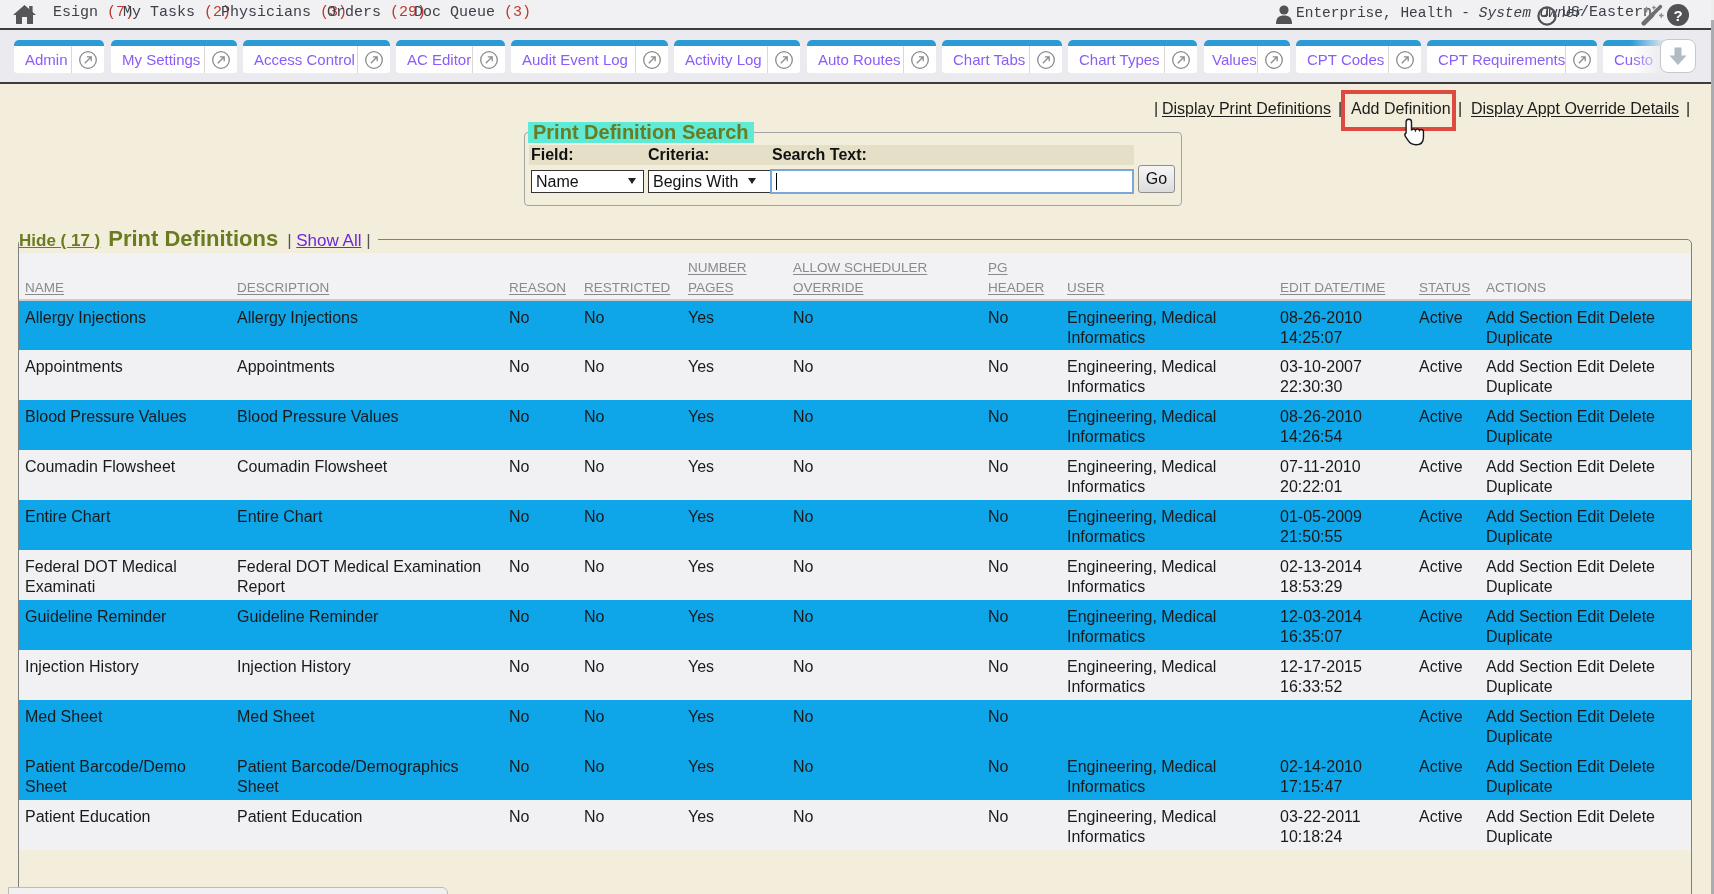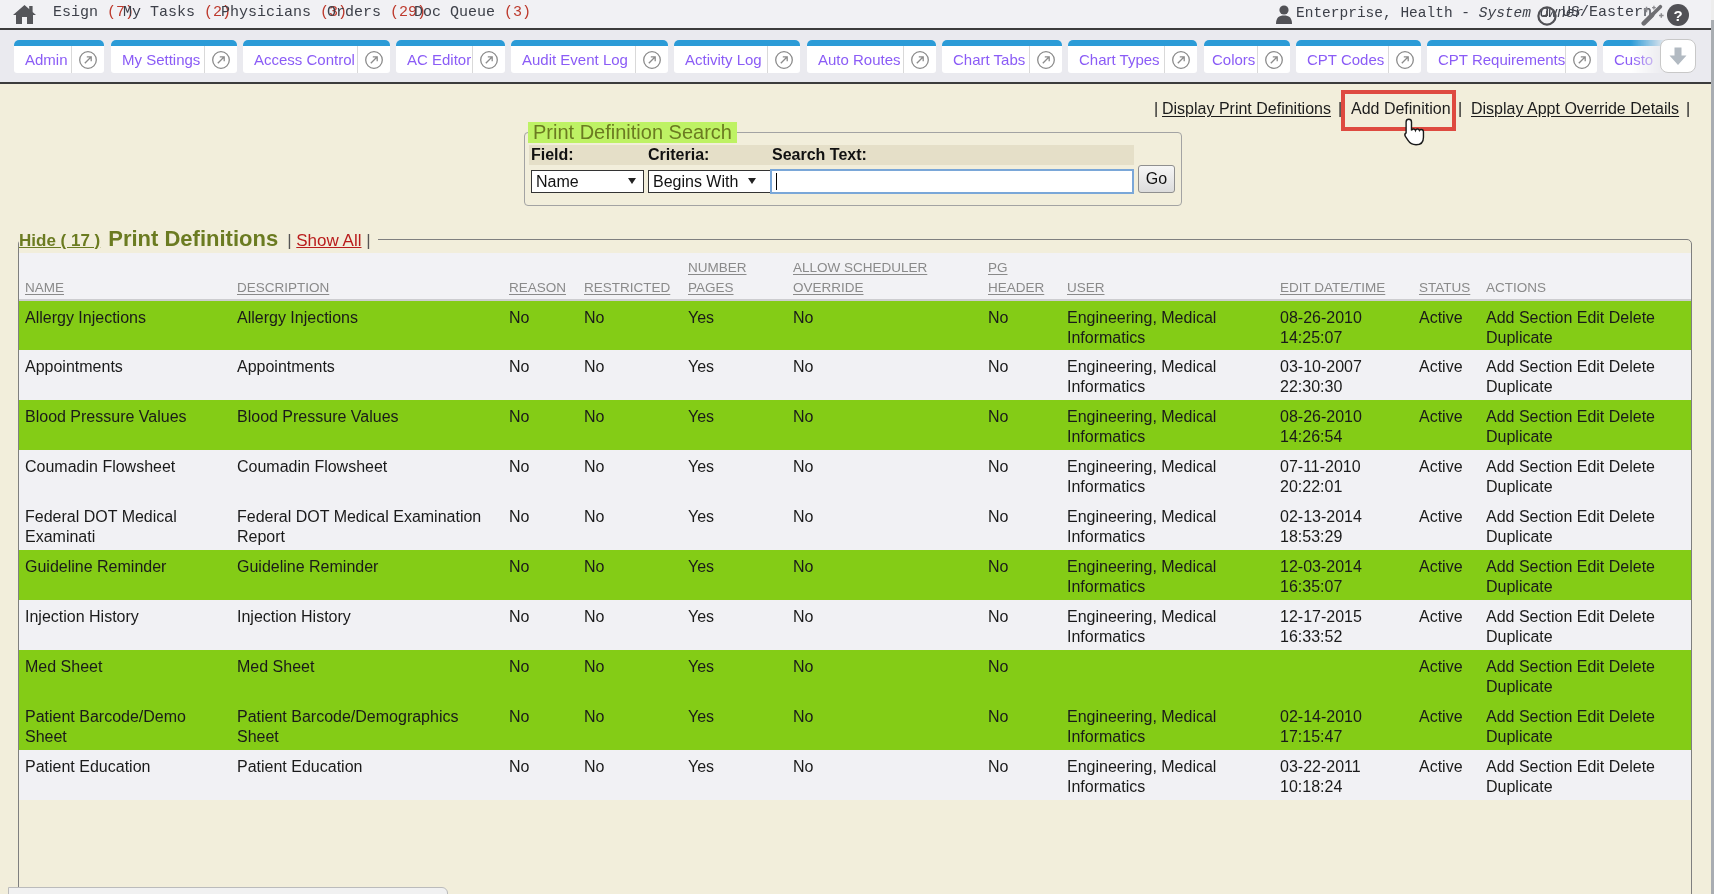--- a/index.html
+++ b/index.html
@@ -15,41 +15,41 @@
 .tab .lbl { flex:1; font-size:15px; color:#8b5cf6; padding-left:11px; white-space:nowrap; }
 .tab .ico { width:33px; height:27px; border-left:1px solid #d9d9d9; display:flex; align-items:center; justify-content:center; }
 #fadetab { -webkit-mask-image:linear-gradient(to right, #000 35%, transparent 78%); mask-image:linear-gradient(to right, #000 35%, transparent 78%); }
 #arrbtn { position:absolute; left:1660px; top:9px; width:36px; height:34px; background:#fff; border:1px solid #c8c8c8; border-radius:8px; display:flex; align-items:center; justify-content:center; }
 #linksrow { position:absolute; left:0; top:0; width:1714px; height:0; }
 .lk { position:absolute; top:100px; font-size:16px; color:#1c1c1c; white-space:nowrap; }
 .lk u { text-underline-offset:2px; }
 #redbox { position:absolute; left:1341px; top:90px; width:115px; height:41px; border:4px solid #de4a40; }
 #cursor { position:absolute; left:1399px; top:117px; }
 #searchbox { position:absolute; left:524px; top:132px; width:658px; height:74px; border:1px solid #a3a3a3; border-radius:4px; }
-#searchlegend { position:absolute; left:528px; top:122px; background:#bef264; padding:0 5px; font-size:20px; font-weight:normal; color:#6b7b21; line-height:21px; }
+#searchlegend { position:absolute; left:528px; top:122px; background:#5eead4; padding:0 5px; font-size:20px; font-weight:bold; color:#6b7b21; line-height:21px; }
 #searchstrip { position:absolute; left:529px; top:145px; width:605px; height:20px; background:#e5dfc8; }
 .flabel { position:absolute; top:145px; font-size:16px; font-weight:bold; color:#111; line-height:20px; }
 .sel { position:absolute; top:170px; height:23px; font-size:16px; font-family:"Liberation Sans",sans-serif; background:#fff; border:1px solid #333; border-radius:0; -webkit-appearance:none; appearance:none; padding:0 4px; color:#111; }
 .selarrow { position:absolute; top:178px; width:0; height:0; border-left:4px solid transparent; border-right:4px solid transparent; border-top:6px solid #222; pointer-events:none; }
 #searchinput { position:absolute; left:770px; top:169px; width:364px; height:25px; border:2px solid #7aa7d8; font-size:16px; padding-left:3px; outline:none; background:#fff; }
 #gobtn { position:absolute; left:1138px; top:165px; width:37px; height:28px; background:linear-gradient(#f6f6f6,#dcdcdc); border:1px solid #8f8f8f; border-radius:3px; font-size:16px; color:#111; text-align:center; line-height:26px; }
 #tablebox { position:absolute; left:18px; top:239px; width:1674px; height:680px; border:1px solid #7f7f7f; border-radius:5px; }
 #tablelegend { position:absolute; left:19px; top:226px; height:26px; background:#f2eedb; padding-right:7px; white-space:nowrap; }
 #tablelegend * { display:inline-block; vertical-align:baseline; }
 .grn { color:#6b7b21; }
 #hidelink { font-size:17px; font-weight:bold; line-height:26px; }
 #pdtitle { font-size:22px; font-weight:bold; margin-left:8px; line-height:26px; }
 #showall { font-size:17px; color:#555; margin-left:9px; line-height:26px; }
-#showall u { color:#b91c1c;text-decoration:underline; }
+#showall u { color:#6d28d9;text-decoration:underline; }
 #dtable { position:absolute; left:19px; top:253px; width:1672px; border-collapse:collapse; table-layout:fixed; }
 #dtable th { background:#f2f2f5; height:47px; font-size:13.5px; font-weight:normal; color:#8a8a8a; text-align:left; vertical-align:bottom; padding:0 0 1px 6px; line-height:20px; border-bottom:2px solid #cdcdd0; }
 #dtable th u { text-underline-offset:2px;text-decoration:underline; }
 #dtable td { height:50px; vertical-align:top; padding:7px 0 0 6px; font-size:16px; line-height:20px; color:#1a1a1a; }
 #dtable tbody tr.alt { background:#f1f1f4; }
-#dtable tbody tr { background:#84cc16; }
+#dtable tbody tr { background:#0ea5e9; }
 #statusbox { position:absolute; left:8px; top:887px; width:440px; height:10px; background:#f1f1f1; border:1px solid #bbb; border-radius:0 6px 0 0; }
 #scrollstrip { position:absolute; left:1711px; top:20px; width:3px; height:874px; background:#a9adb2; }
 #scrolltop { position:absolute; left:1711px; top:0; width:3px; height:20px; background:#ededed; }
 </style>
 </head>
 <body>
 <div id="topbar">
   <svg style="position:absolute;left:13px;top:5px" width="23" height="19" viewBox="0 0 23 19">
     <path d="M11.5 0 L23 10 L20 10 L20 19 L14 19 L14 12 L9 12 L9 19 L3 19 L3 10 L0 10 Z" fill="#55565a"></path>
     <rect x="16.2" y="1" width="3.4" height="6" fill="#55565a"></rect>
@@ -186,21 +186,21 @@
           <svg width="20" height="20" viewBox="0 0 20 20">
             <circle cx="10" cy="10" r="8.3" fill="none" stroke="#8b8b8b" stroke-width="1.3"></circle>
             <path d="M6.8 13.2 L13 7 M8.8 6.8 L13.2 6.8 L13.2 11.2" fill="none" stroke="#8b8b8b" stroke-width="1.3"></path>
           </svg>
         </span>
       </div>
     </div>
   <div class="tab" style="left:1204px;width:86px">
       <div class="cap"></div>
       <div class="tb">
-        <span class="lbl" style="padding-left:8px">Colors</span>
+        <span class="lbl" style="padding-left:8px">Values</span>
         <span class="ico">
           <svg width="20" height="20" viewBox="0 0 20 20">
             <circle cx="10" cy="10" r="8.3" fill="none" stroke="#8b8b8b" stroke-width="1.3"></circle>
             <path d="M6.8 13.2 L13 7 M8.8 6.8 L13.2 6.8 L13.2 11.2" fill="none" stroke="#8b8b8b" stroke-width="1.3"></path>
           </svg>
         </span>
       </div>
     </div>
   <div class="tab" style="left:1296px;width:125px">
       <div class="cap"></div>
@@ -341,20 +341,33 @@
         <td>No</td>
         <td>No</td>
         <td>Yes</td>
         <td>No</td>
         <td>No</td>
         <td>Engineering, Medical<br>Informatics</td>
         <td>07-11-2010<br>20:22:01</td>
         <td>Active</td>
         <td>Add Section Edit Delete<br>Duplicate</td>
       </tr>
+<tr>
+        <td>Entire Chart</td>
+        <td>Entire Chart</td>
+        <td>No</td>
+        <td>No</td>
+        <td>Yes</td>
+        <td>No</td>
+        <td>No</td>
+        <td>Engineering, Medical<br>Informatics</td>
+        <td>01-05-2009<br>21:50:55</td>
+        <td>Active</td>
+        <td>Add Section Edit Delete<br>Duplicate</td>
+      </tr>
 <tr class="alt">
         <td>Federal DOT Medical<br>Examinati</td>
         <td>Federal DOT Medical Examination<br>Report</td>
         <td>No</td>
         <td>No</td>
         <td>Yes</td>
         <td>No</td>
         <td>No</td>
         <td>Engineering, Medical<br>Informatics</td>
         <td>02-13-2014<br>18:53:29</td>

